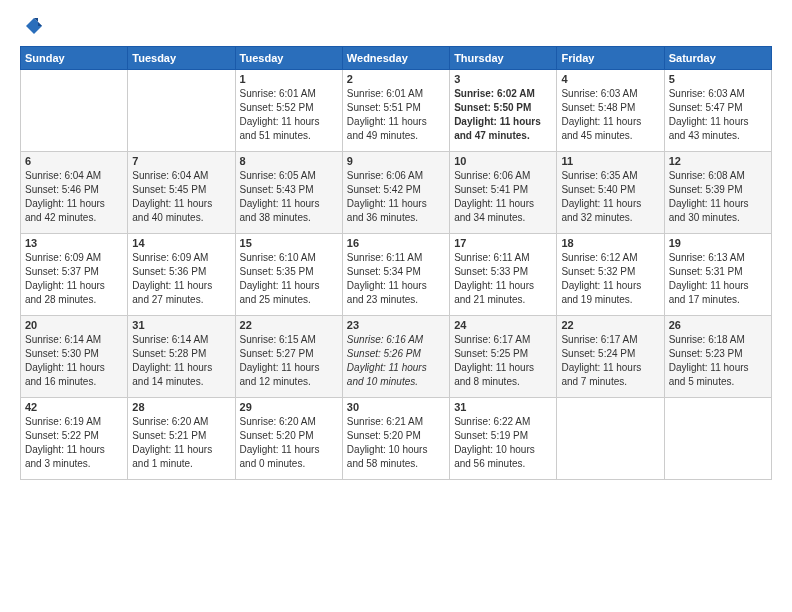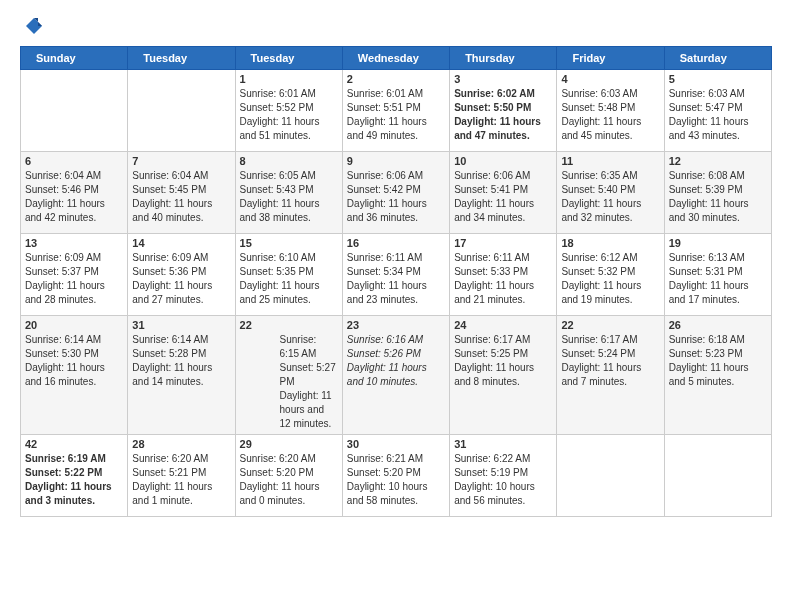--- a/index.html
+++ b/index.html
@@ -63,21 +63,21 @@
     .calendar {
       width: 100%;
       border-collapse: collapse;
       table-layout: fixed;
     }
     .calendar thead tr th {
       background: #2a6ebb;
       color: #fff;
       font-size: 11px;
       font-weight: bold;
-      padding: 5px 15px;
+      padding: 5px 4px;
       text-align: left;
       border: 1px solid #1a5aaa;
     }
     .calendar tbody tr td {
       border: 1px solid #ccc;
       vertical-align: top;
       padding: 3px 4px;
       font-size: 9.5px;
       color: #333;
       height: 82px;
@@ -266,21 +266,21 @@
 Daylight: 11 hours and 16 minutes.</div>
           </td>
           <td>
             <span class="day-number">31</span>
             <div class="day-info" style="white-space: pre-line;">Sunrise: 6:14 AM
 Sunset: 5:28 PM
 Daylight: 11 hours and 14 minutes.</div>
           </td>
           <td>
             <span class="day-number">22</span>
-            <div class="day-info" style="white-space: pre-line; margin-left: 40px;">Sunrise: 6:15 AM
+            <div class="day-info" style="white-space: pre-line;">Sunrise: 6:15 AM
 Sunset: 5:27 PM
 Daylight: 11 hours and 12 minutes.</div>
           </td>
           <td>
             <span class="day-number">23</span>
             <div class="day-info" style="white-space: pre-line; font-style: italic;">Sunrise: 6:16 AM
 Sunset: 5:26 PM
 Daylight: 11 hours and 10 minutes.</div>
           </td>
           <td>
@@ -298,21 +298,21 @@
           <td>
             <span class="day-number">26</span>
             <div class="day-info" style="white-space: pre-line;">Sunrise: 6:18 AM
 Sunset: 5:23 PM
 Daylight: 11 hours and 5 minutes.</div>
           </td>
         </tr>
         <tr>
           <td>
             <span class="day-number">42</span>
-            <div class="day-info" style="white-space: pre-line; font-weight: bold;">Sunrise: 6:19 AM
+            <div class="day-info" style="white-space: pre-line;">Sunrise: 6:19 AM
 Sunset: 5:22 PM
 Daylight: 11 hours and 3 minutes.</div>
           </td>
           <td>
             <span class="day-number">28</span>
             <div class="day-info" style="white-space: pre-line;">Sunrise: 6:20 AM
 Sunset: 5:21 PM
 Daylight: 11 hours and 1 minute.</div>
           </td>
           <td>

